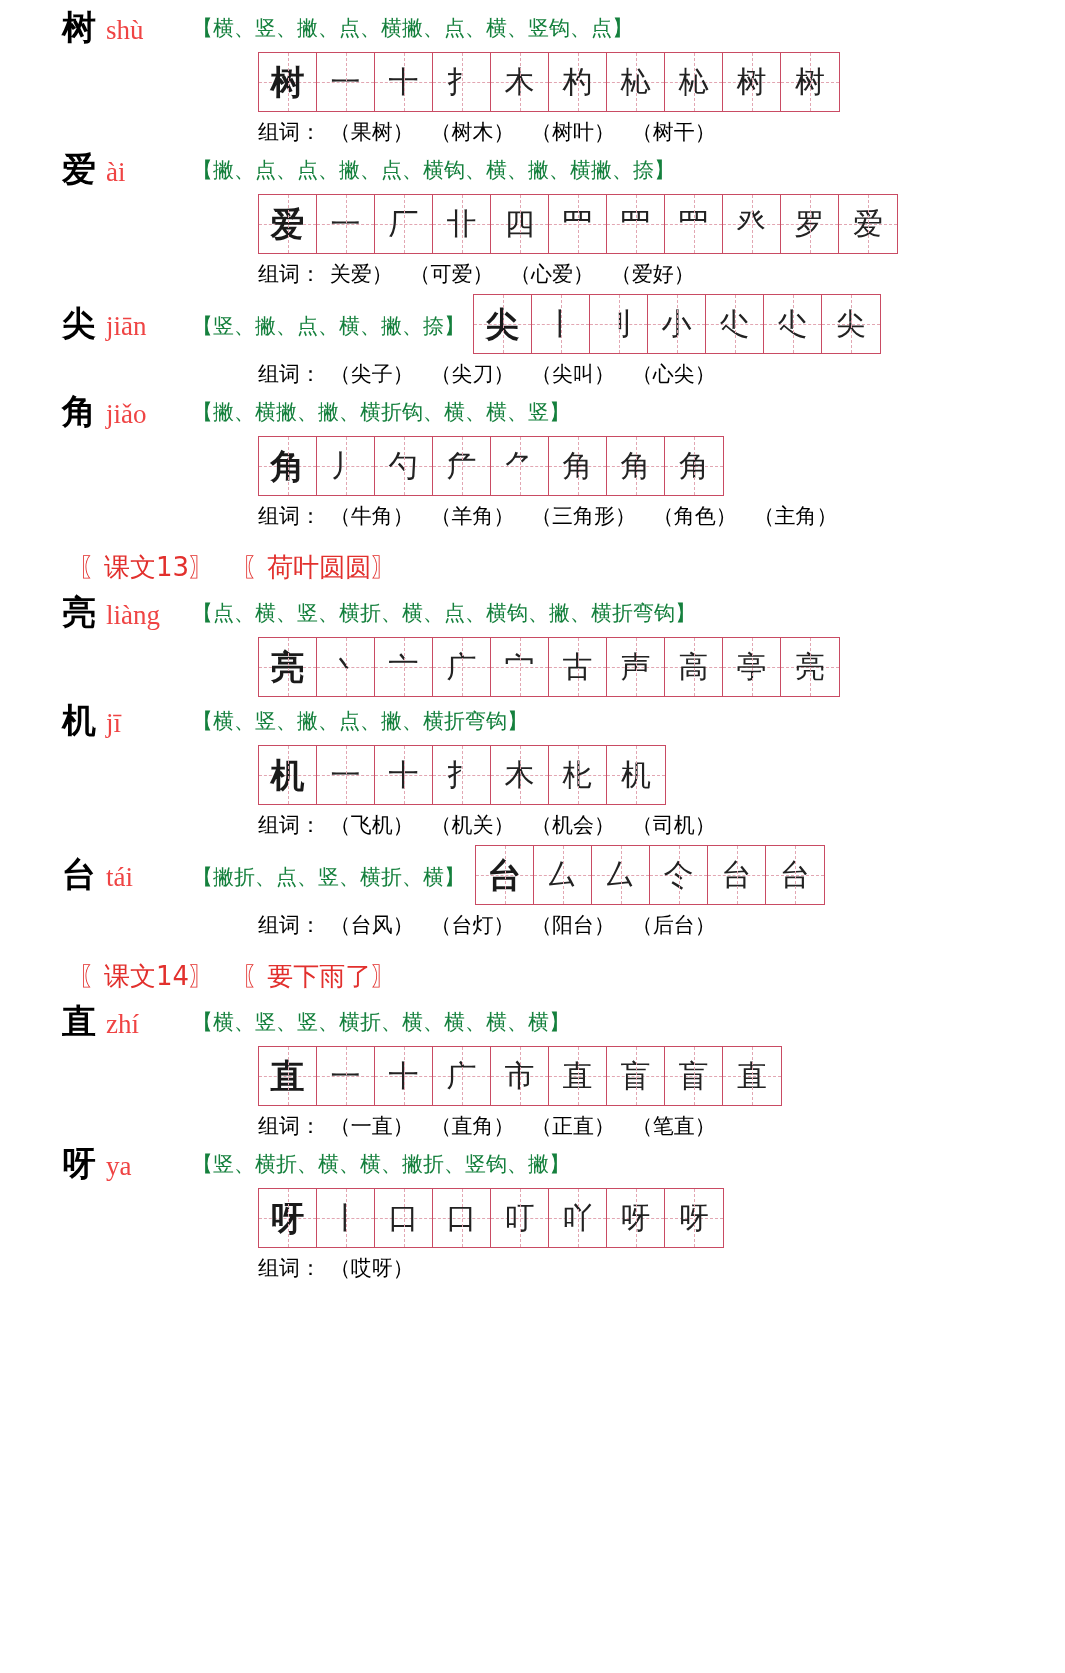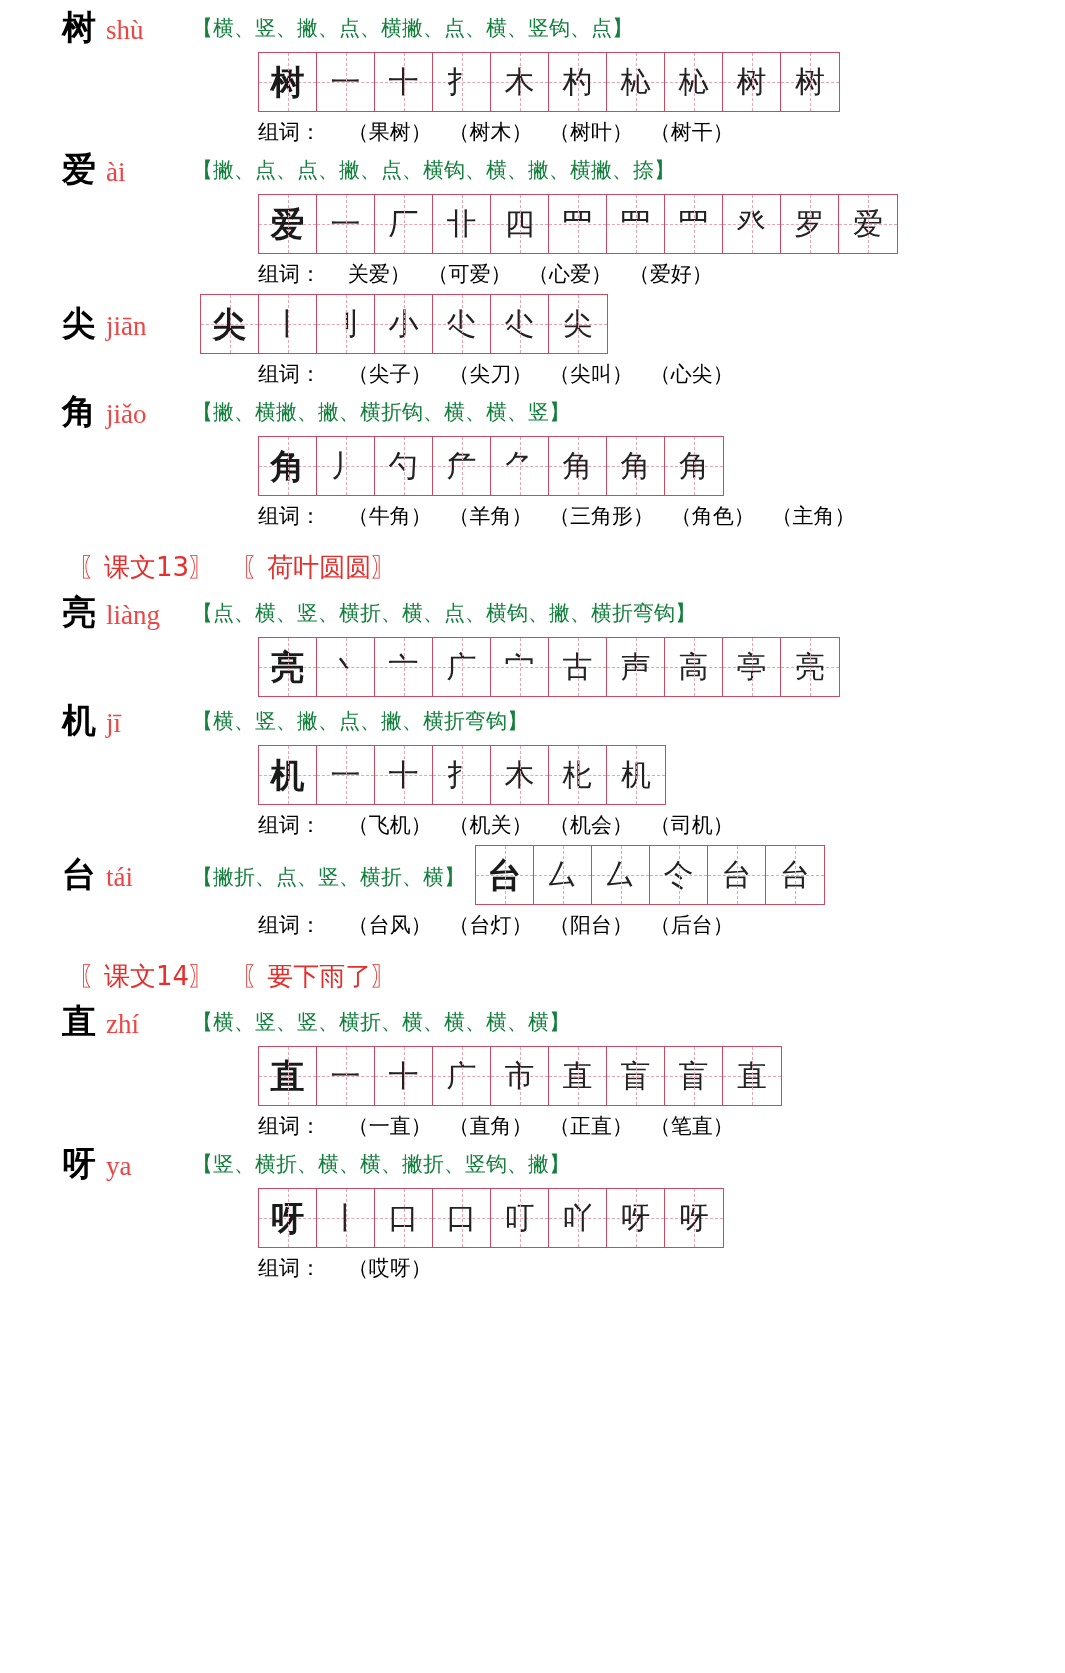--- a/index.html
+++ b/index.html
@@ -120,21 +120,21 @@
 
   
   .words {
     font-family: "DejaVu Sans", sans-serif;
     font-size: 21px;
     color: #000;
     margin: 6px 0 0 0;
     padding-left: 258px;
     white-space: nowrap;
   }
-  .words .label { margin-right: 20px; }
+  .words .label { margin-right: 2px; }
   .words .w { margin-right: 10px; }
 
   
   .lesson {
     color: #e2302d;
     font-family: "DejaVu Sans", sans-serif;
     font-weight: 400;
     font-size: 26px;
     padding-left: 78px;
     margin: 18px 0 10px 0;
@@ -247,20 +247,21 @@
       <span class="w">（爱好）</span>
     </div>
   </div>
 
   <div class="entry inline">
     <div class="entry-head">
       <div class="char-col">
         <span class="char-big">尖</span>
         <span class="char-pinyin">jiān</span>
       </div>
+      <div class="strokes">【竖、撇、点、横、撇、捺】</div>
       <div class="grid" style="margin-left:8px;margin-top:0;">
         <div class="cell first">
             <span class="glyph">尖</span>
           </div>
         <div class="cell">
             <span class="glyph partial">丨</span>
           </div>
         <div class="cell">
             <span class="glyph partial">刂</span>
           </div>

